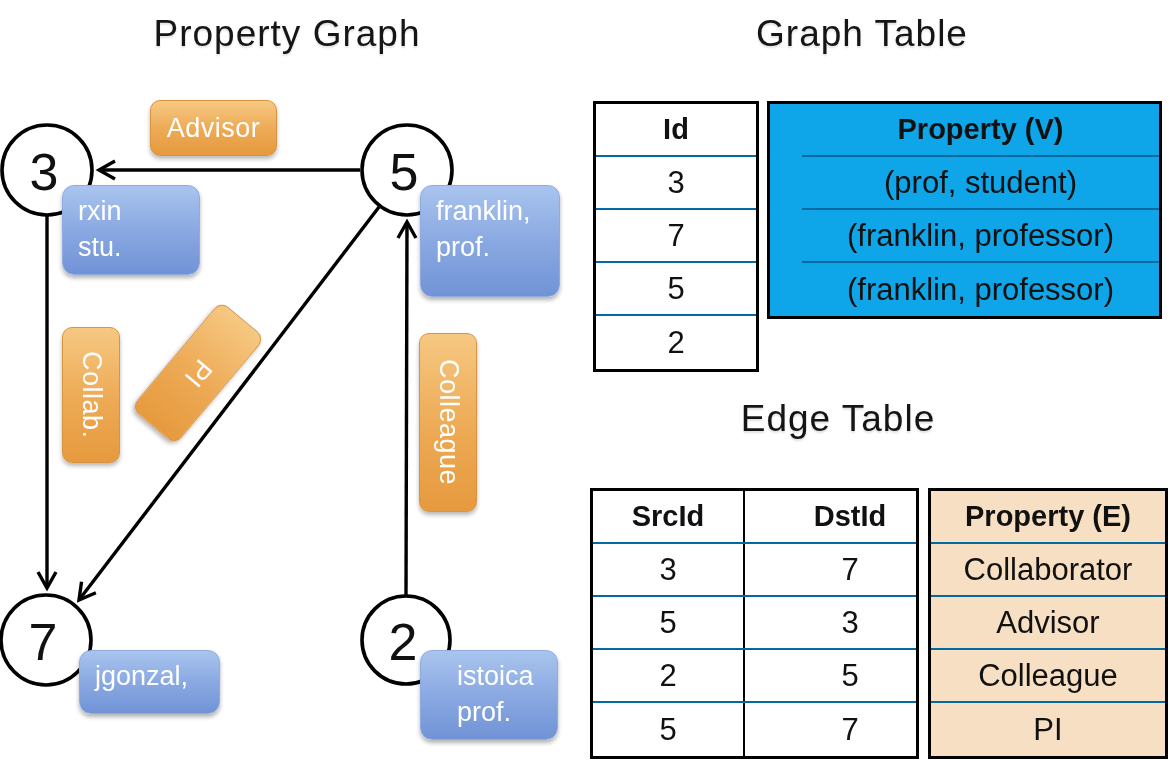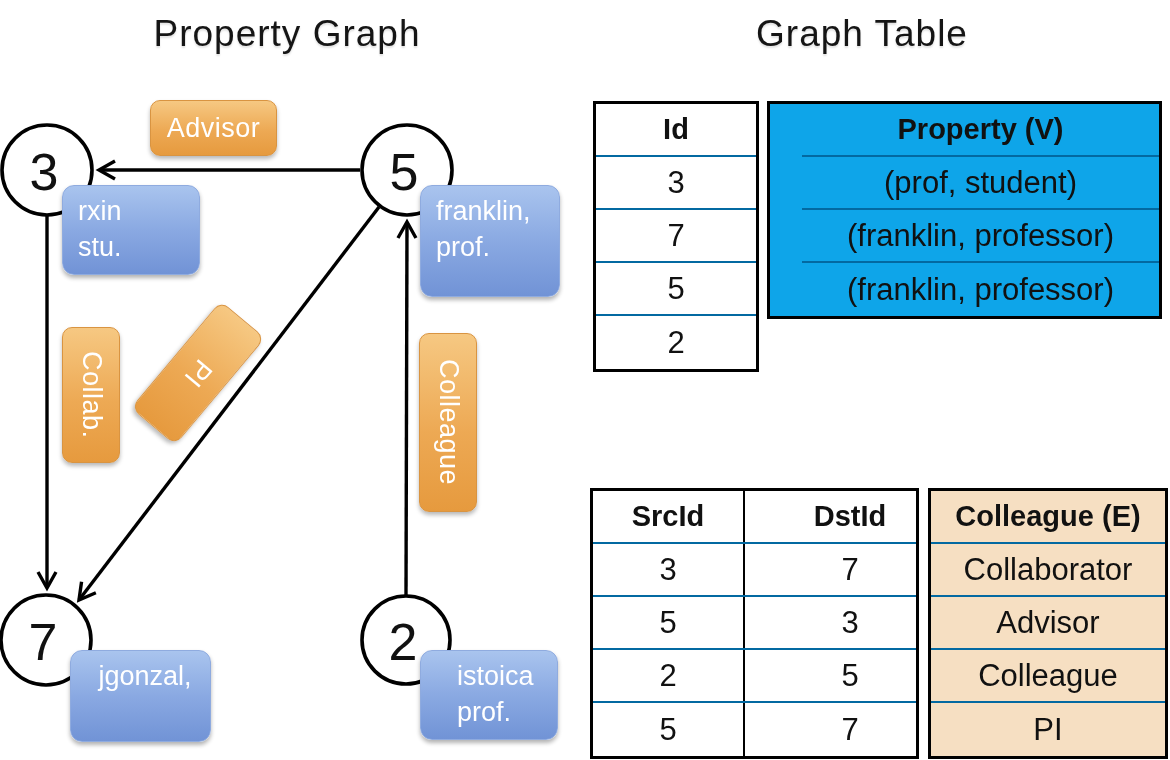--- a/index.html
+++ b/index.html
@@ -68,35 +68,36 @@
     <circle cx="46" cy="640" r="45" fill="#fff" stroke="#000" stroke-width="3.6"></circle>
     <circle cx="406" cy="640" r="44" fill="#fff" stroke="#000" stroke-width="3.6"></circle>
     <text x="44" y="172" text-anchor="middle" dominant-baseline="central" font-size="52" font-weight="300" fill="#111">3</text>
     <text x="404" y="172" text-anchor="middle" dominant-baseline="central" font-size="52" font-weight="300" fill="#111">5</text>
     <text x="43" y="642" text-anchor="middle" dominant-baseline="central" font-size="52" font-weight="300" fill="#111">7</text>
     <text x="403" y="642" text-anchor="middle" dominant-baseline="central" font-size="52" font-weight="300" fill="#111">2</text>
   </svg>
 
   <div class="title" style="left:287px; top:13px;">Property Graph</div>
   <div class="title" style="left:862px; top:13px;">Graph Table</div>
+  <div class="title" style="left:838px; top:398px;">Edge Table</div>
 
   <div class="elabel" style="left:150px; top:100px; width:127px; height:56px;">Advisor</div>
   <div class="elabel vert" style="left:62px;  top:327px; width:58px;  height:136px;">Collab.</div>
   <div class="elabel vert" style="left:169px; top:303px; width:58px;  height:140px; transform:rotate(40deg);">PI</div>
   <div class="elabel vert" style="left:419px; top:333px; width:58px;  height:179px;">Colleague</div>
 
   <div class="vbox" style="left:62px;  top:185px; width:138px; height:90px;">
     <span>rxin</span>
     <span>stu.</span>
   </div>
   <div class="vbox" style="left:420px; top:185px; width:140px; height:112px;">
     <span>franklin,</span>
     <span>prof.</span>
   </div>
-  <div class="vbox" style="left:70px;  top:650px; width:141px; height:92px;text-align:center;">
+  <div class="vbox" style="left:79px;  top:650px; width:141px; height:64px;">
     <span>jgonzal,</span>
   </div>
   <div class="vbox" style="left:420px; top:650px; width:138px; height:90px;padding-left:36px;">
     <span>istoica</span>
     <span>prof.</span>
   </div>
 
   <div class="tsec" style="left:593px; top:101px; width:166px;">
     <div class="trow hdr">Id</div>
     <div class="trow">3</div>
@@ -127,20 +128,20 @@
     <div class="trow cells">
       <div class="cell c1">2</div>
       <div class="cell c2">5</div>
     </div>
     <div class="trow cells">
       <div class="cell c1">5</div>
       <div class="cell c2">7</div>
     </div>
   </div>
   <div class="tsec" style="left:928px; top:488px; width:240px; background:#f6dfc2;">
-    <div class="trow hdr">Colleague (E)</div>
+    <div class="trow hdr">Property (E)</div>
     <div class="trow">Collaborator</div>
     <div class="trow">Advisor</div>
     <div class="trow">Colleague</div>
     <div class="trow">PI</div>
   </div>
 
 </div>
 
 </body></html>

